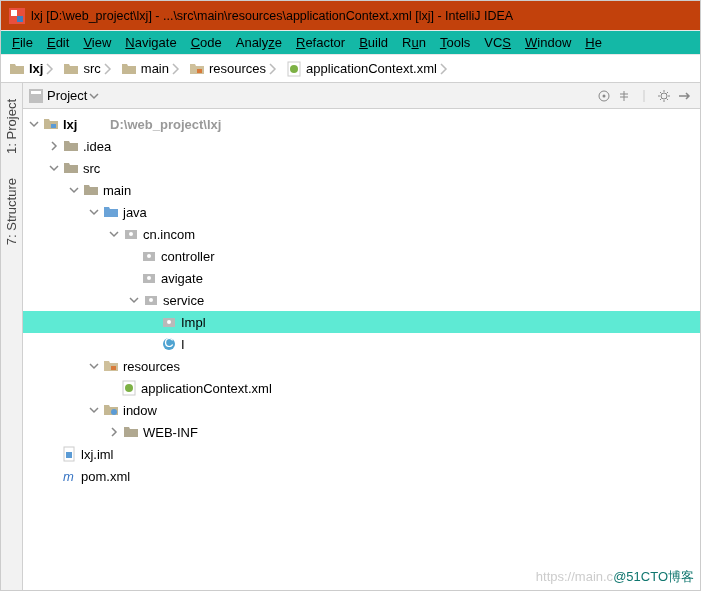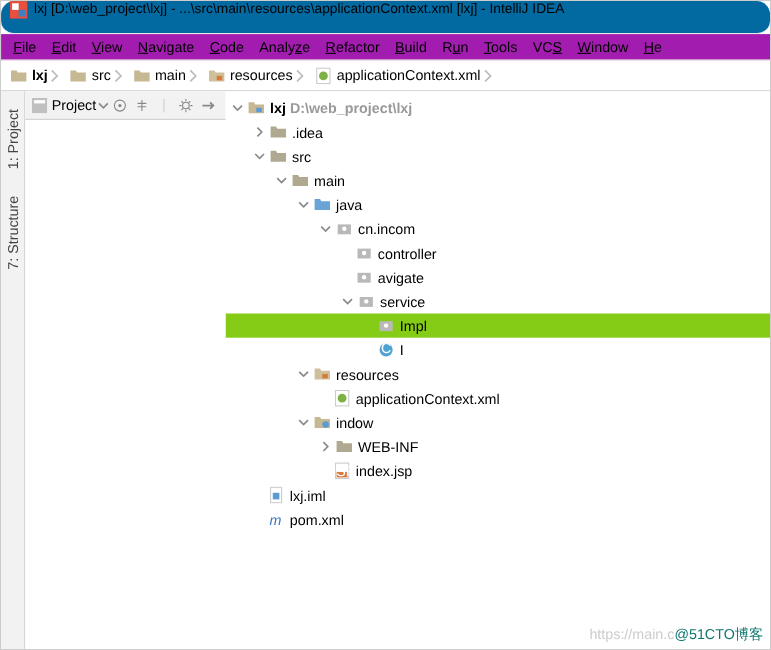--- a/index.html
+++ b/index.html
@@ -1,43 +1,43 @@
 <!DOCTYPE html>
 <html><head>
 <meta charset="utf-8">
 <style>
 * { margin:0; padding:0; box-sizing:border-box; font-family:"Segoe UI",Arial,sans-serif; font-size:13px; }
 body { background:#fff; width:701px; height:591px; overflow:hidden; color:#000; border:1px solid #ccc; position:relative; }
-.title-bar { display:flex; height:30px; padding:0 8px; background:#0369a1; border-bottom:1px solid #e8e8e8;border-radius:12px; }
+.title-bar { display:flex; align-items:center; height:30px; padding:0 8px; background:#c2410c; border-bottom:1px solid #e8e8e8; }
 .title-bar .app-icon { width:16px; height:16px; margin-right:6px; }
 .title-text { font-size:12.5px; color:#000; white-space:nowrap; }
-.menu-bar { display:flex; align-items:center; height:24px; padding:0 4px; background:#a21caf; border-bottom:1px solid #e8e8e8; }
+.menu-bar { display:flex; align-items:center; height:24px; padding:0 4px; background:#14b8a6; border-bottom:1px solid #e8e8e8; }
 .menu-item { padding:2px 7px; cursor:default; }
 .menu-item .mn { text-decoration:underline; }
 .breadcrumbs { display:flex; align-items:center; height:28px; padding:0 4px; border-bottom:1px solid #d0d0d0; background:#fff; }
 .crumb { display:flex; align-items:center; padding:2px 4px; }
 .crumb svg.sep { margin-left:2px; }
 .crumb-icon { width:16px; height:16px; margin-right:4px; display:inline-flex; align-items:center; justify-content:center; }
 .main-area { display:flex; height:calc(591px - 30px - 24px - 28px - 2px); }
 .left-tabs { width:22px; background:#f2f2f2; border-right:1px solid #d0d0d0; display:flex; flex-direction:column; align-items:center; padding-top:8px; gap:8px; }
 .vtab { writing-mode:vertical-rl; transform:rotate(180deg); font-size:11px; color:#444; padding:8px 2px; display:flex; align-items:center; gap:4px; cursor:pointer; }
-.project-panel { flex:1; display:flex; flex-direction:row; background:#fff; }
+.project-panel { flex:1; display:flex; flex-direction:column; background:#fff; }
 .panel-header { display:flex; align-items:center; height:26px; background:#f2f2f2; border-bottom:1px solid #d0d0d0; padding:0 6px; }
 .panel-header .ph-icon { width:14px; height:14px; margin-right:4px; }
 .panel-header .spacer { flex:1; }
 .panel-header .tool { width:20px; height:20px; display:inline-flex; align-items:center; justify-content:center; color:#777; cursor:pointer; }
 .panel-header .hdr-chevron { margin-left:2px; }
 .tree { flex:1; overflow:auto; padding:4px 0 8px 0; position:relative; }
 .row { display:flex; align-items:center; height:22px; padding-left:0; white-space:nowrap; }
-.row.selected { background:#84cc16; }
+.row.selected { background:#5eead4; }
 .indent { display:inline-block; }
 .chev { width:14px; height:14px; display:inline-flex; align-items:center; justify-content:center; color:#888; margin-right:2px; }
 .tree-icon { width:16px; height:16px; display:inline-flex; align-items:center; justify-content:center; margin-right:4px; }
 .name { color:#000; }
-.name .path { color:#999; }
+.name .path { color:#999;margin-left:29px; }
 .name.bold { font-weight:600; }
 .folder-gray { fill:#b0a890; }
 .folder-base { fill:#c5b893; }
 .folder-blue { fill:#6aa3d8; }
 .folder-tan { fill:#cfc09b; }
 .pkg { fill:#b9b9b9; }
 .watermark { position:absolute; right:6px; bottom:4px; color:#ccc; font-size:13px; pointer-events:none; }
 .watermark .darker { color:#0f766e; }
 </style>
 </head>
@@ -384,31 +384,20 @@
             </svg>
           </span>
         <span class="tree-icon">
             <svg viewBox="0 0 16 16" width="16" height="16">
               <path class="folder-gray" d="M1 3h5l1 2h8v8H1z"></path>
             </svg>
           </span>
         <span class="name">WEB-INF</span>
       </div>
 
-      <div class="row">
-        <span class="indent" style="width:98px"></span>
-        <span class="tree-icon">
-            <svg viewBox="0 0 16 16" width="16" height="16">
-              <rect x="2" y="1" width="12" height="14" fill="#fff" stroke="#ccc"></rect>
-              <rect x="3" y="9" width="10" height="5" fill="#d87a3a"></rect>
-              <text x="8" y="13" text-anchor="middle" font-size="5" fill="#fff">JSP</text>
-            </svg>
-          </span>
-        <span class="name">index.jsp</span>
-      </div>
 
       <div class="row">
         <span class="indent" style="width:38px"></span>
         <span class="tree-icon">
             <svg viewBox="0 0 16 16" width="16" height="16">
               <rect x="3" y="1" width="10" height="14" fill="#fff" stroke="#ccc"></rect>
               <rect x="5" y="6" width="6" height="6" fill="#5b9bd5"></rect>
             </svg>
           </span>
         <span class="name">lxj.iml</span>

